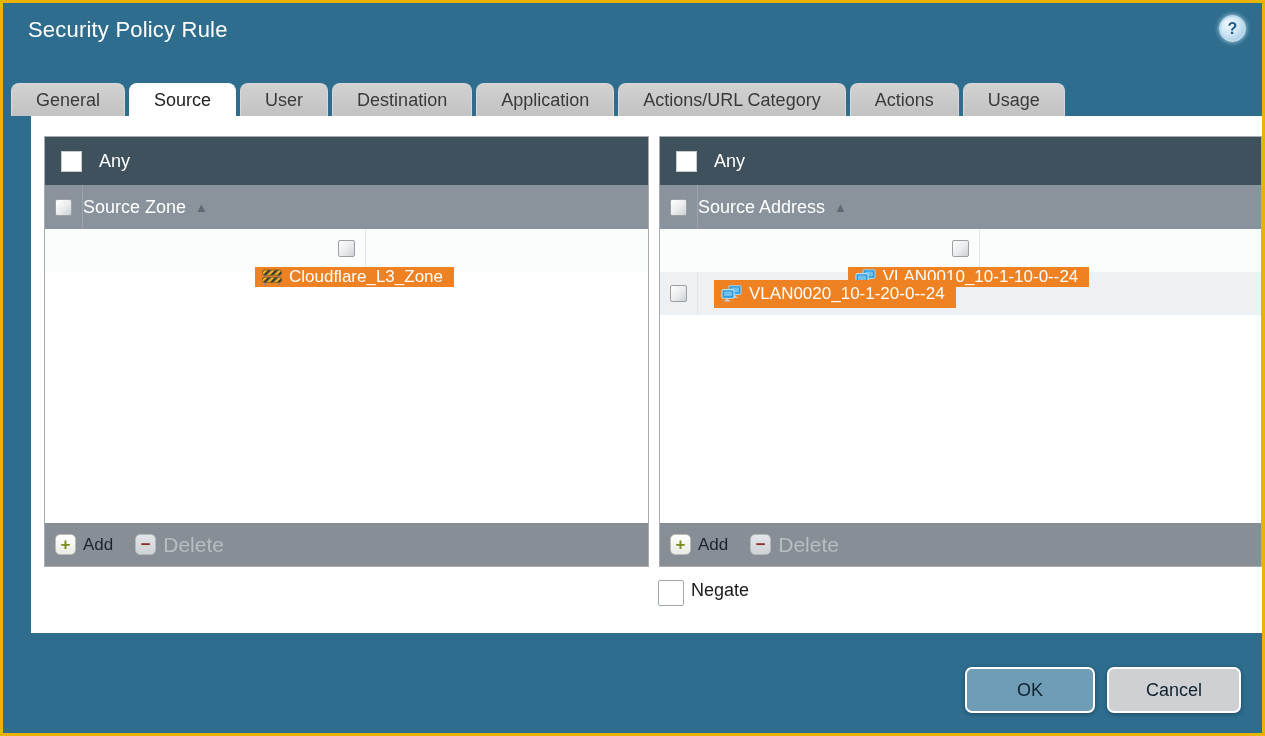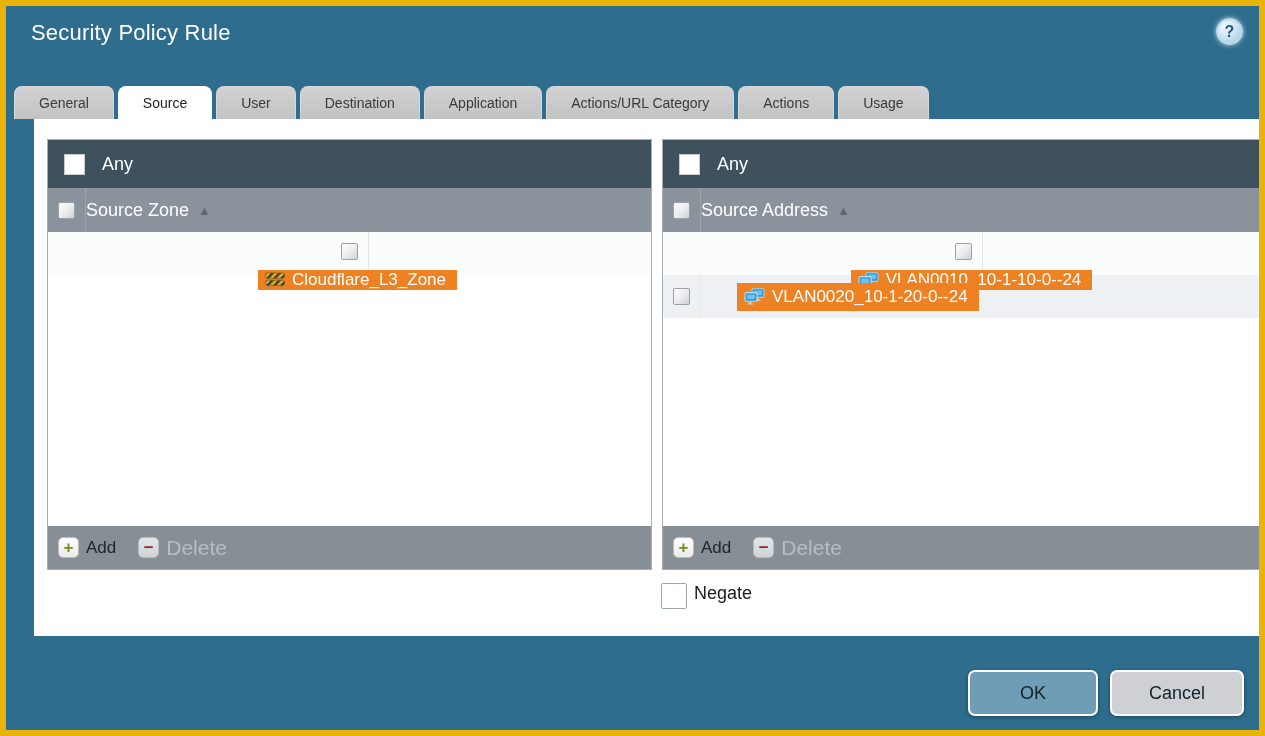--- a/index.html
+++ b/index.html
@@ -1,21 +1,21 @@
 <!DOCTYPE html>
 <html><head>
 <meta charset="utf-8">
 <style>
   html,body{margin:0;padding:0;background:#555;}
   *{box-sizing:border-box;}
   .window{
     position:relative;
     width:1265px;height:736px;
     background:#2e6d8e;
-    border:6px solid #eab308;
+    border:3px solid #eab308;
     font-family:"Liberation Sans", sans-serif;
     overflow:hidden;
   }
   
   .title{
     position:absolute;left:25px;top:14px;
     color:#ffffff;font-size:22px;letter-spacing:.2px;
   }
   .help-icon{
     position:absolute;right:16px;top:12px;
@@ -31,21 +31,21 @@
   .tabbar{
     position:absolute;left:8px;top:66px;right:8px;height:47px;
     display:flex;gap:4px;align-items:flex-end;
   }
   .tab{
     height:31px;display:flex;align-items:center;justify-content:center;
     padding:16px 24px;
     background:linear-gradient(#d2d2d2,#c2c2c2);
     border:1px solid #d9d9d9;border-bottom:none;
     border-radius:8px 8px 0 0;
-    font-size:14px;color:#3a3a3a;
+    font-size:18px;color:#3a3a3a;
     cursor:pointer;white-space:nowrap;
   }
   .tab.active{
     background:#ffffff;color:#222222;
     border-color:#ffffff;
   }
   
   .content{
     position:absolute;left:28px;top:113px;
     width:1241px;height:517px;background:#ffffff;
@@ -73,21 +73,21 @@
     border-right:1px solid #9da4ac;
   }
   .col-title{color:#ffffff;font-size:18px;}
   .sort-arrow{color:#5d6973;font-size:13px;margin-left:9px;}
   .panel-body{flex:1 1 auto;background:#ffffff;overflow:hidden;}
   .row{
     height:43px;display:flex;align-items:center;
   }
   .row .cb-col{border-right:1px solid #e3e6e8;}
   .row.odd{background:#fbfcfc;flex-direction:column;}
-  .row.even{background:#eef1f3;gap:20px;}
+  .row.even{background:#eef1f3;}
   .chip{
     display:inline-flex;align-items:center;gap:7px;
     background:#ee8122;color:#ffffff;
     height:28px;padding:0 11px 0 7px;margin-left:16px;
     font-size:17px;cursor:pointer;
   }
   .panel-footer{
     height:43px;flex:0 0 43px;background:#878e95;
     display:flex;align-items:center;padding-left:10px;gap:22px;
   }

